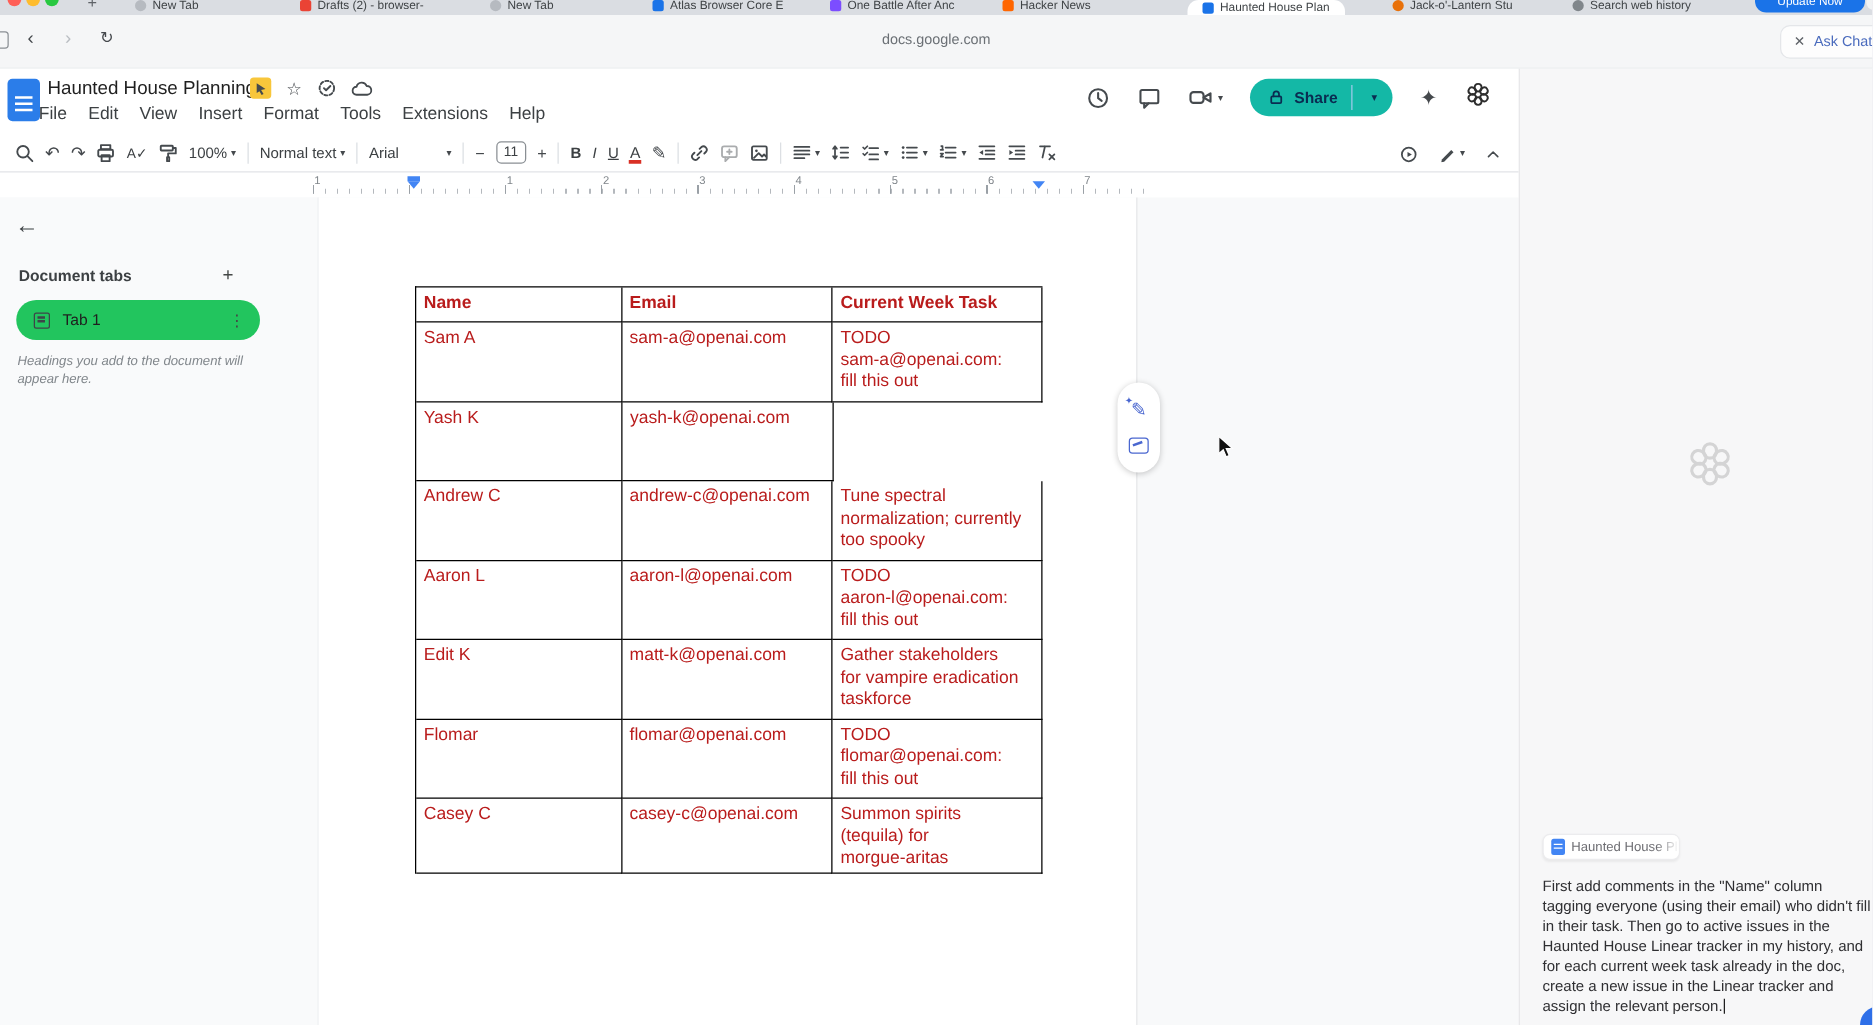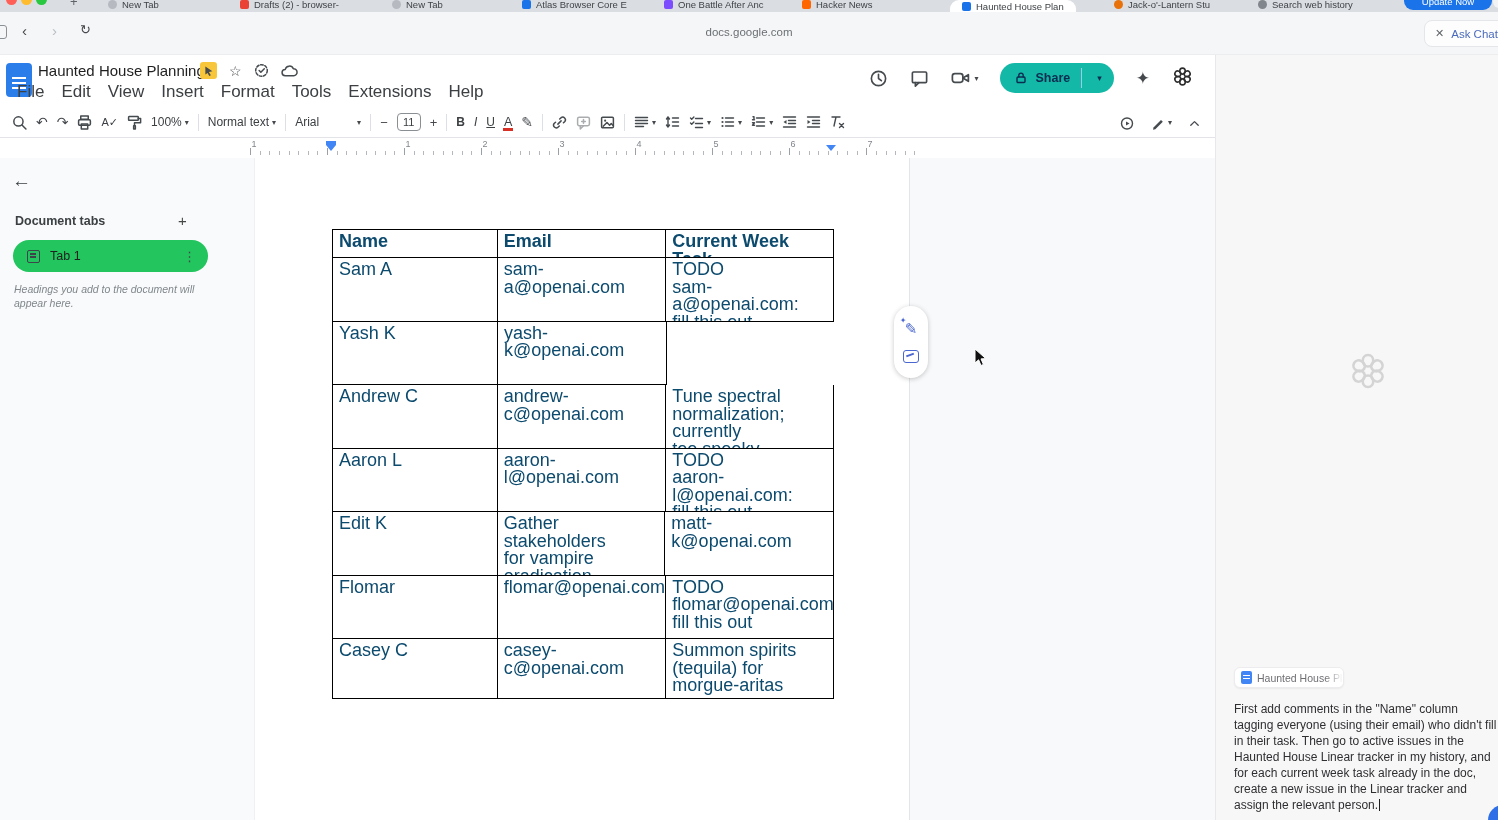--- a/index.html
+++ b/index.html
@@ -34,21 +34,21 @@
   
   .docs { position:absolute; left:0; top:55px; width:1215px; height:765px; background:#fff; }
 
   .docs-logo { position:absolute; left:6px; top:8px; width:26px; height:34px; background:#2b7de9; border-radius:4px; }
   .docs-logo::after { content:""; position:absolute; left:6px; top:14px; width:14px; height:2px; background:#fff;
                       box-shadow:0 5px 0 #fff, 0 10px 0 #fff; }
   .doc-title { position:absolute; left:38px; top:7px; font-size:15px; color:#1f1f1f; }
   .title-ics { position:absolute; left:200px; top:7px; display:flex; gap:12px; align-items:center; }
   .badge-yellow { width:17px; height:17px; background:#f8c63b; border-radius:3px; display:flex; align-items:center; justify-content:center; }
   .hdr-glyph { font-size:14px; color:#45494d; }
-  .menubar { position:absolute; left:17px; top:27px; display:flex; gap:17px; font-size:17px; color:#3c4043; }
+  .menubar { position:absolute; left:31px; top:27px; display:flex; gap:17px; font-size:14px; color:#3c4043; }
   .menubar span { cursor:default; }
   .hdr-right { position:absolute; right:22px; top:8px; display:flex; align-items:center; gap:22px; }
   .share-pill { display:flex; align-items:center; height:30px; background:#14b8a6; border-radius:15px; padding:0 4px 0 14px; gap:7px; }
   .share-pill .txt { font-size:12.5px; font-weight:bold; color:#0a2c51; }
   .share-pill .div { width:1px; height:20px; background:#9fc9ea; margin-left:4px; }
   .share-pill .car { padding:0 8px; color:#0a2c51; font-size:9px; }
   svg.ic { display:block; }
   .ic path, .ic circle, .ic rect { fill:none; stroke:#454a4e; stroke-width:1.4; stroke-linecap:round; stroke-linejoin:round; }
   .ic .fill { fill:#454a4e; stroke:none; }
 
@@ -88,22 +88,22 @@
   .tab1 .kebab { color:#444746; font-size:13px; }
   .tabdoc-ic { width:13px; height:13px; border:1.5px solid #3e4449; border-radius:2px; position:relative; }
   .tabdoc-ic::after { content:""; position:absolute; left:2px; top:2.5px; width:6px; height:1.5px; background:#3e4449; box-shadow:0 3px 0 #3e4449; }
   .hint { position:absolute; left:14px; top:124px; width:200px; font-size:10.5px; font-style:italic; color:#80868b; line-height:1.35; }
 
   .page { position:absolute; left:255px; top:0; width:655px; height:100%; background:#fff; border-right:1px solid #e3e5e8; }
 
   
   .dtable { position:absolute; left:77px; top:71px; width:502px; border-top:1.4px solid #000; border-left:1.4px solid #000; }
   .tr { display:flex; }
-  .td { border-right:1.4px solid #000; border-bottom:1.4px solid #000; padding:3px 6px; font-size:18px; line-height:17.5px;
-        color:#0c4a6e; overflow:hidden; }
+  .td { border-right:1.4px solid #000; border-bottom:1.4px solid #000; padding:3px 6px; font-size:14px; line-height:17.5px;
+        color:#b91c1c; overflow:hidden; }
   .c1 { width:165px; } .c2 { width:169px; } .c3 { width:168px; white-space:pre-line; }
   .tr.hd .td { font-weight:bold; height:28px; }
   .tr.rw .td { height:63.5px; }
   .tr.rw:last-child .td { height:60px; }
 
   
   .fpill { position:absolute; left:894px; top:148px; width:34px; height:72px; background:#fff; border-radius:17px;
            box-shadow:0 1px 5px rgba(0,0,0,.22); display:flex; flex-direction:column; align-items:center; justify-content:space-evenly; }
   .fpill .blue { color:#4a67d0; font-size:15px; line-height:1; position:relative; }
   .fpill .spark { position:absolute; left:-5px; top:-4px; font-size:8px; }
@@ -475,24 +475,24 @@
           </div>
           <div class="tr rw">
             <div class="td c1">Aaron L</div>
             <div class="td c2">aaron-l@openai.com</div>
             <div class="td c3">TODO
 aaron-l@openai.com:
 fill this out</div>
           </div>
           <div class="tr rw">
             <div class="td c1">Edit K</div>
+            <div class="td c2">matt-k@openai.com</div>
             <div class="td c3">Gather stakeholders
 for vampire eradication
 taskforce</div>
-            <div class="td c2">matt-k@openai.com</div>
           </div>
           <div class="tr rw">
             <div class="td c1">Flomar</div>
             <div class="td c2">flomar@openai.com</div>
             <div class="td c3">TODO
 flomar@openai.com:
 fill this out</div>
           </div>
           <div class="tr rw">
             <div class="td c1">Casey C</div>

